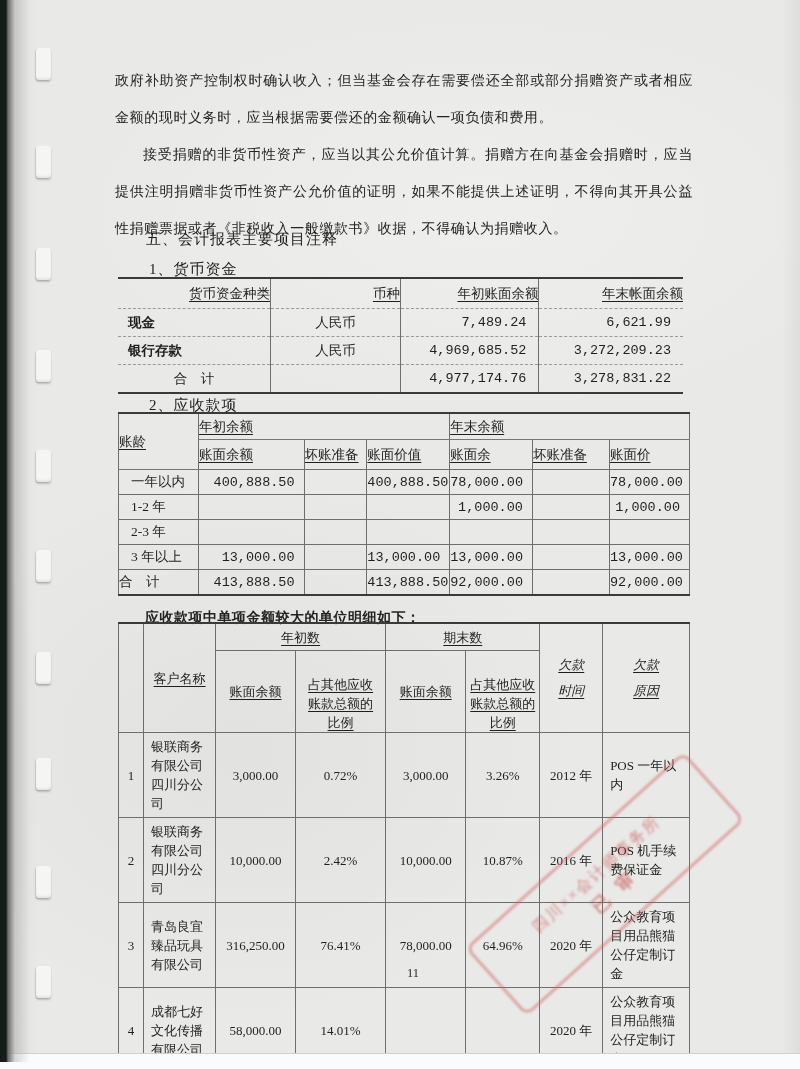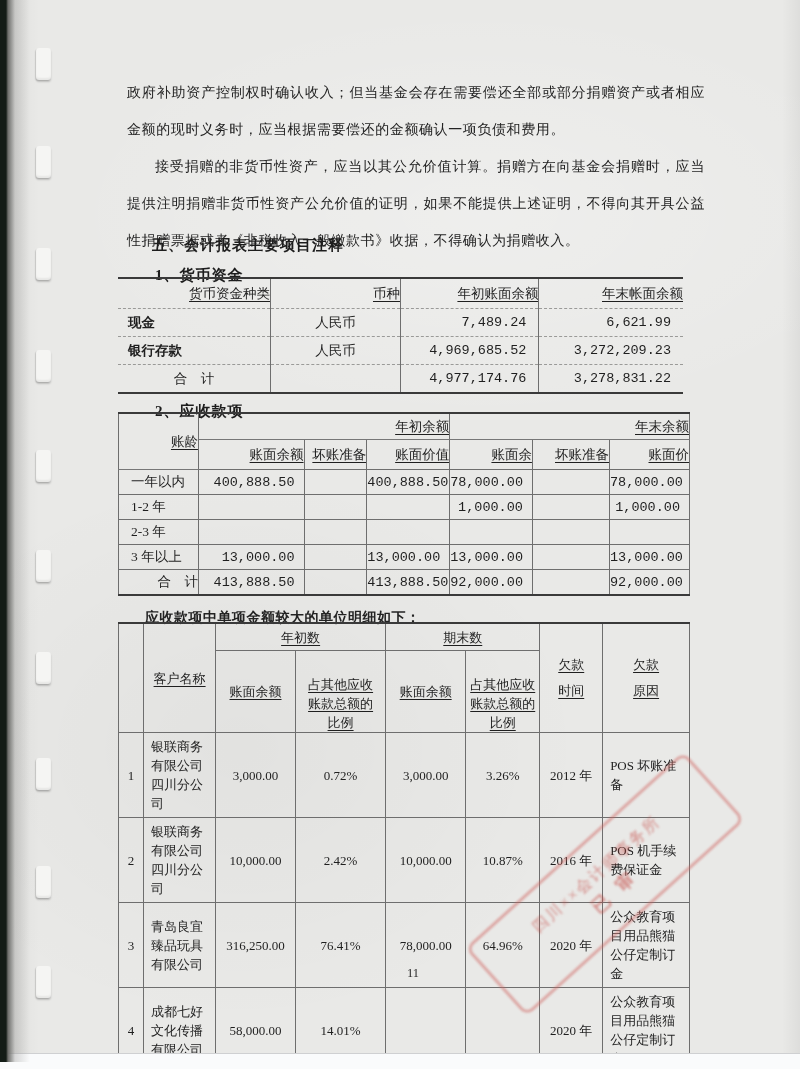--- a/index.html
+++ b/index.html
@@ -26,28 +26,28 @@
     position:absolute;left:0;top:1053px;width:800px;height:16px;z-index:5;
     background:#fafbfc;border-top:1px solid #cfd0d2;
   }
   .hole{
     position:absolute;left:36px;width:15px;height:32px;z-index:7;
     background:#f5f5f3;border-radius:3px;
     box-shadow:0 2px 2px rgba(0,0,0,0.18), -1px 1px 1px rgba(0,0,0,0.10), inset 0 -2px 2px rgba(0,0,0,0.06);
   }
   
   .para{
-    position:absolute;left:115px;width:578px;margin:12px;
+    position:absolute;left:115px;width:578px;margin:0;
     font-size:14px;line-height:37px;color:#232323;
     text-align:justify;letter-spacing:0.6px;
   }
   .indent{text-indent:2em;}
   .heading{
-    position:absolute;margin:12px;color:#1d1d1d;
-    font-size:15px;font-weight:700;letter-spacing:1px;
+    position:absolute;margin:6px;color:#1d1d1d;
+    font-size:15px;font-weight:400;letter-spacing:1px;
   }
   .caption{
     position:absolute;left:133px;margin:12px;font-size:14px;color:#232323;letter-spacing:0.5px;font-weight:bold;
   }
   .pageno{
     position:absolute;top:966px;left:0;width:826px;text-align:center;
     font-size:12.5px;color:#2a2a2a;
   }
   
   table{border-collapse:collapse;table-layout:fixed;position:absolute;color:#1f1f1f;}
@@ -62,37 +62,37 @@
   .t1 td{border-left:1px solid #6e6e6e;height:27px;}
   .t1 td:first-child{border-left:none;}
   .t1 tr.hd td{height:29px;text-align:right;border-bottom:1px dashed #9a9a98;}
   .t1 tr.rw td{border-bottom:1px dashed #9a9a98;}
   .t1 tr:last-child td{border-bottom:none;}
   .t1 .num{padding-right:12px;}
   .t1 .lft{padding-left:10px;font-weight:bold;}
   
   .t2{left:118px;top:412px;width:572px;font-size:13.5px;
       border:1px solid #6e6e6e;border-top:2.5px solid #3a3a3a;border-bottom:2px solid #3a3a3a;}
-  .t2 td{border:1px solid #6e6e6e;text-align:right;}
+  .t2 td{border:1px solid #6e6e6e;text-align:left;}
   .t2 tr.g td{height:25px;border-bottom:1px solid #777;}
   .t2 tr.sh td{height:29px;}
   .t2 tr.rw td{height:24px;border-top:1px dashed #9a9a98;}
   .t2 .num{text-align:right;padding-right:9px;margin-left:32px;}
   .t2 .lft{text-align:left;padding-left:12px;}
   
   .t3{left:118px;top:622px;width:572px;font-size:13px;line-height:19px;
       border:1px solid #6e6e6e;border-top:2.5px solid #3a3a3a;border-bottom:2.5px solid #3a3a3a;}
   .t3 td{border:1px solid #6e6e6e;text-align:center;}
   .t3 tr.g td{height:26px;}
   .t3 tr.sh td{height:62px;}
   .t3 tr.rw td{height:58px;}
   .t3 td.cust{text-align:left;padding:4px 2px 4px 7px;vertical-align:middle;}
   .t3 td.reason{text-align:left;padding:4px 2px 4px 7px;}
   .w5{display:inline-block;width:69px;margin-top:24px;}
-  .w2{display:inline-block;width:30px;line-height:26px;}
+  .w2{display:inline-block;width:30px;line-height:26px;font-style:italic;}
   
   .stamp{
     position:absolute;left:458px;top:838px;width:288px;height:86px;z-index:4;
     transform:rotate(-42deg);
     border:3px solid rgba(208,100,96,0.50);border-radius:9px;
     color:rgba(196,75,70,0.60);
     display:flex;flex-direction:column;align-items:center;justify-content:center;
     filter:blur(1.1px);
     font-family:"Liberation Serif","DejaVu Serif",serif;
   }
@@ -261,21 +261,21 @@
       <td><span class="u w5">占其他应收账款总额的比例</span></td>
     </tr>
     <tr class="rw">
       <td>1</td>
       <td class="cust">银联商务有限公司四川分公司</td>
       <td>3,000.00</td>
       <td>0.72%</td>
       <td>3,000.00</td>
       <td>3.26%</td>
       <td>2012 年</td>
-      <td class="reason">POS 坏账准备</td>
+      <td class="reason">POS 一年以内</td>
     </tr>
     <tr class="rw">
       <td>2</td>
       <td class="cust">银联商务有限公司四川分公司</td>
       <td>10,000.00</td>
       <td>2.42%</td>
       <td>10,000.00</td>
       <td>10.87%</td>
       <td>2016 年</td>
       <td class="reason">POS 机手续费保证金</td>

